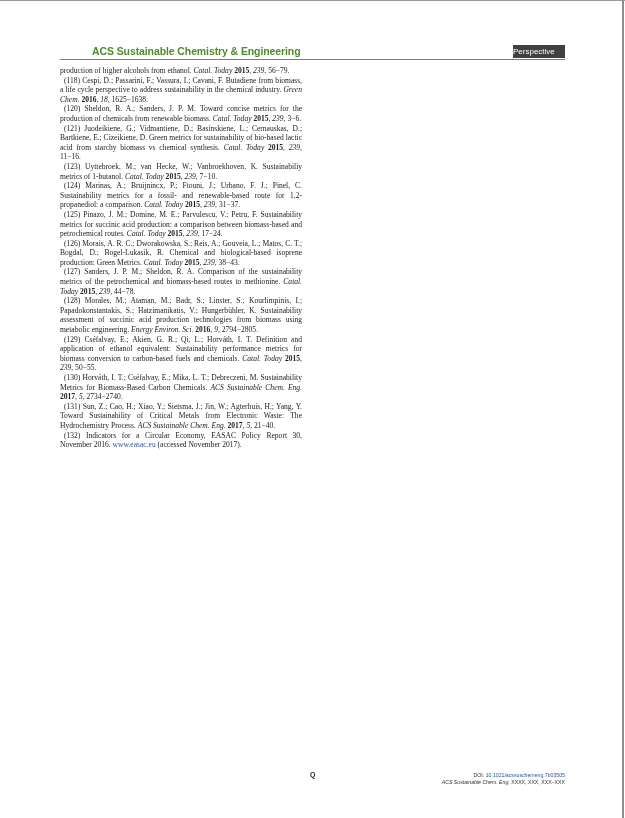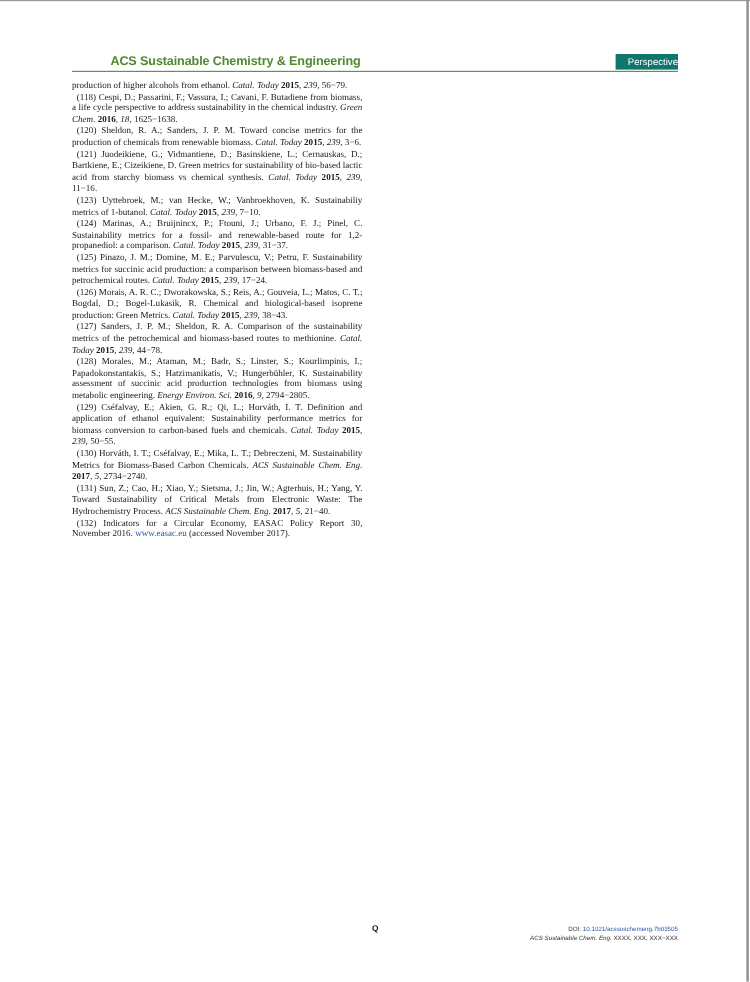--- a/index.html
+++ b/index.html
@@ -11,23 +11,23 @@
   .page-border-right { position: absolute; right: 1px; top: 0; width: 2px; height: 818px; background: #8e8e8e; }
   .header {
     position: absolute; left: 60px; top: 45px; width: 505px; height: 14px;
     border-bottom: 1px solid #5b9a3c;
   }
   .journal-title {
     position: absolute; left: 0; top: 0; font-family: "Liberation Sans", "DejaVu Sans", sans-serif;
     font-weight: bold; font-size: 10.5px; color: #4f8a2f; letter-spacing: -0.1px; white-space: nowrap; margin-left: 32px;
   }
   .badge {
-    position: absolute; right: 0; top: 0; height: 13px; width: 52px; background: #0f766e;
+    position: absolute; right: 0; top: 0; height: 13px; width: 52px; background: #404040;
     color: #ffffff; font-family: "Liberation Sans", "DejaVu Sans", sans-serif; font-size: 8px;
-    line-height: 13px; text-align: right;
+    line-height: 13px; text-align: left;
   }
   .refs {
     position: absolute; left: 60px; top: 66px; width: 242px;
     font-size: 7.55px; line-height: 9.6px; color: #1a1a1a; text-align: justify;
   }
   .ref { margin: 0; text-indent: 4px; }
   .ref.cont { text-indent: 0; }
   .ref i { }
   .ref b { font-weight: bold; }
   .link { color: #2a55a5; }

